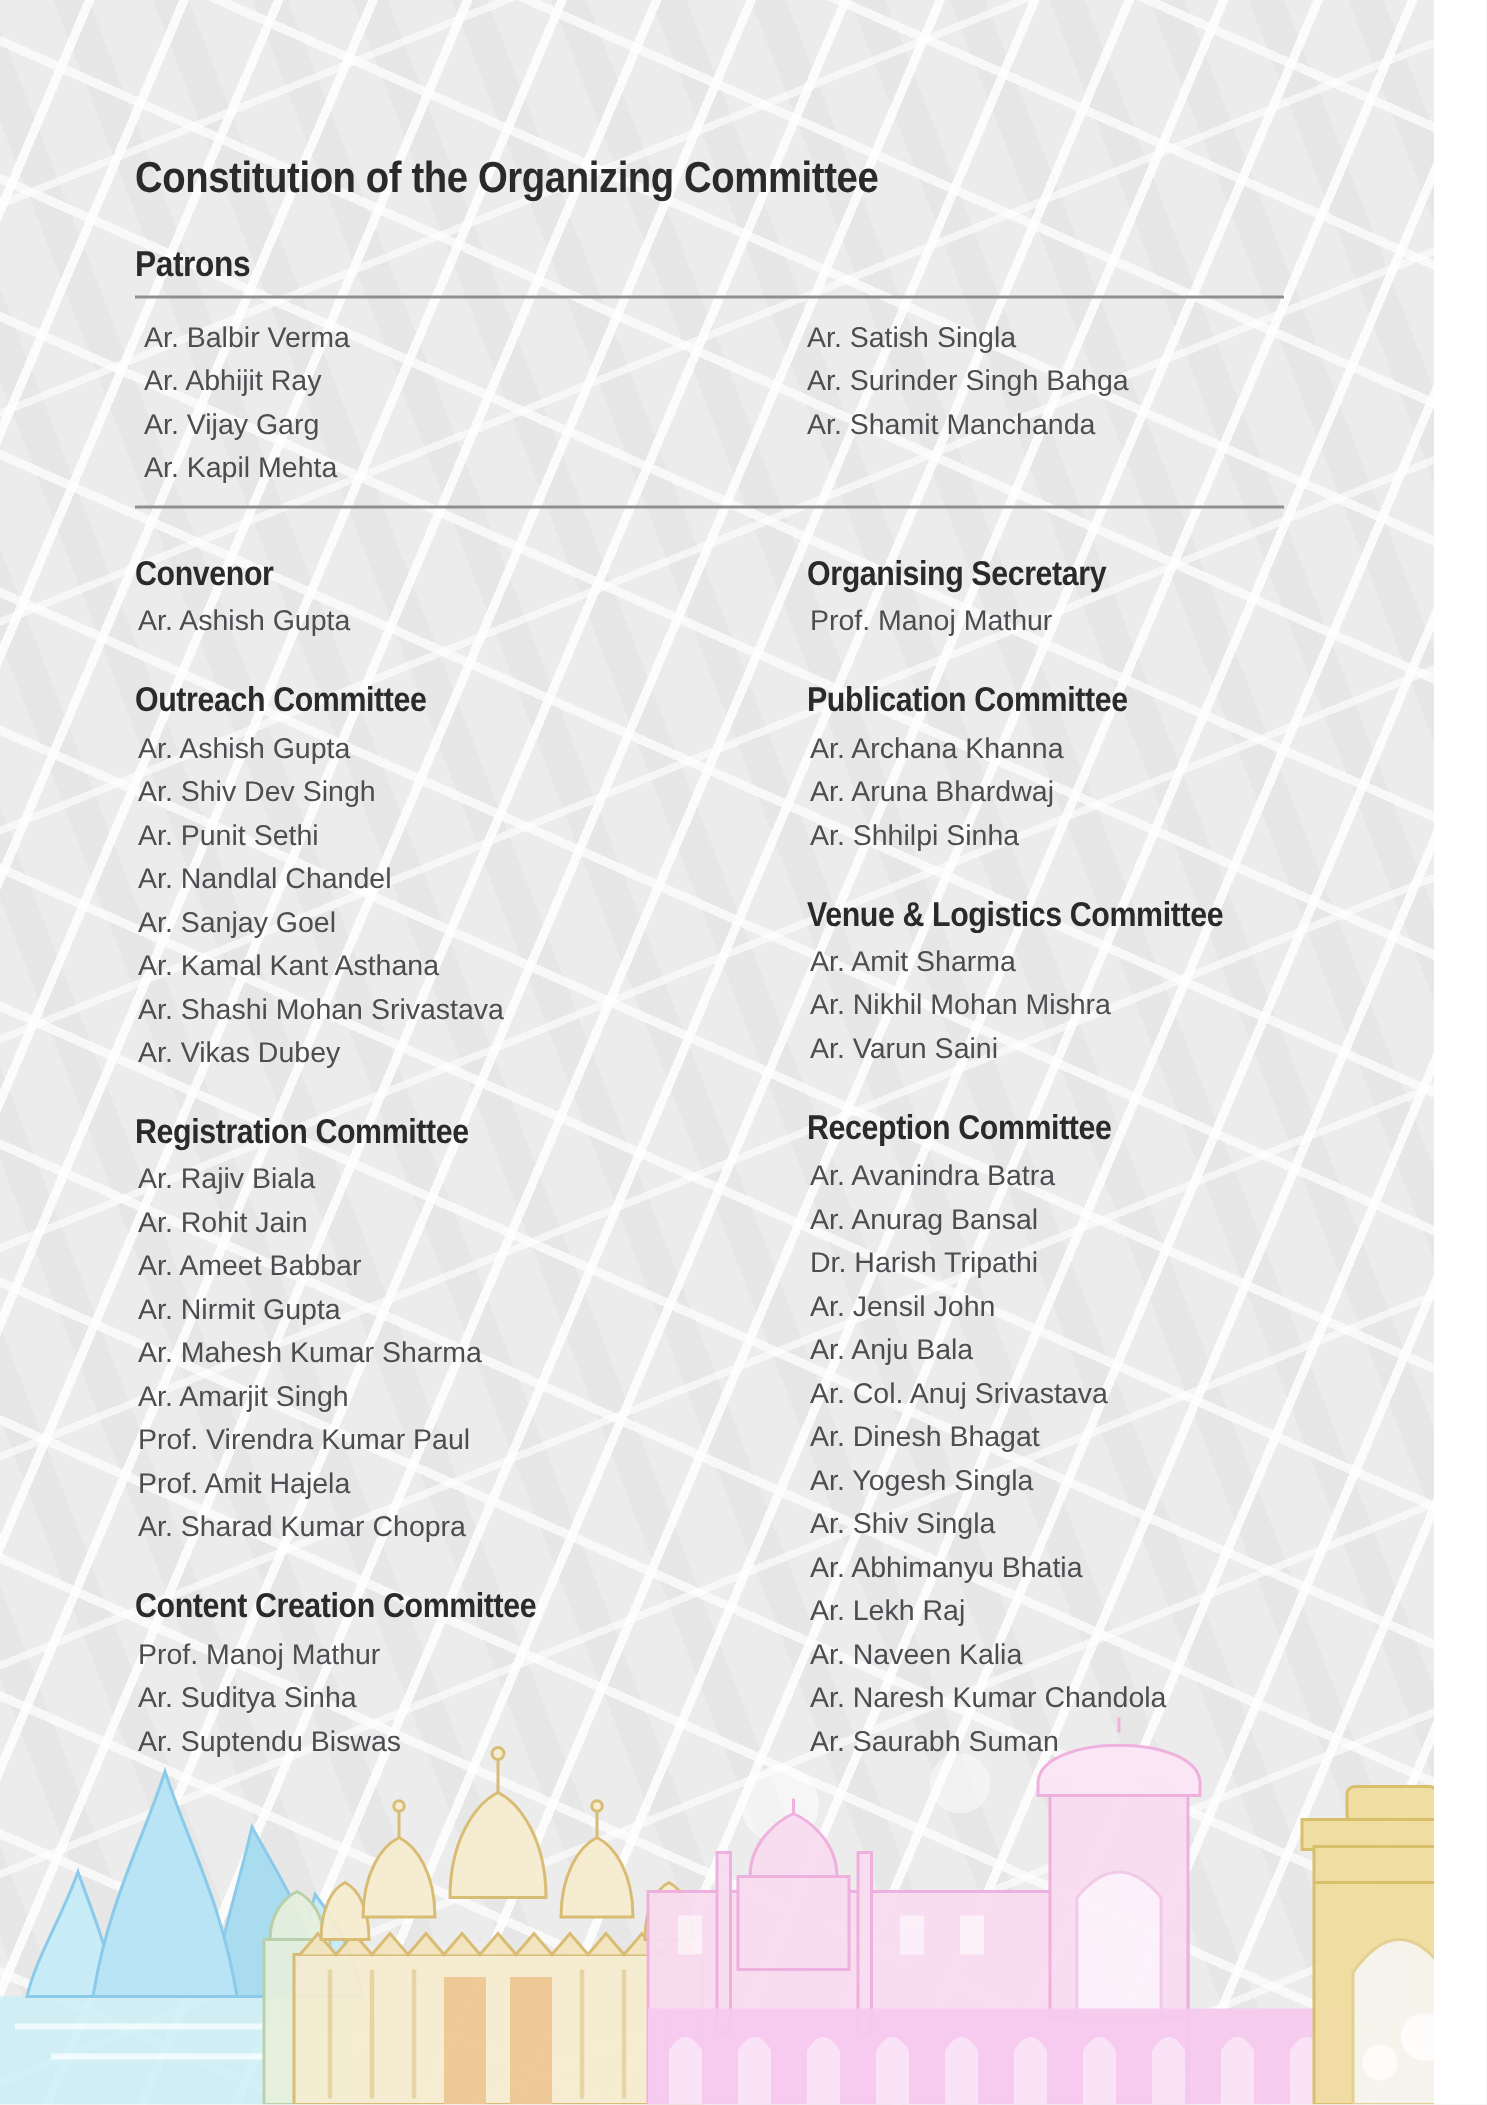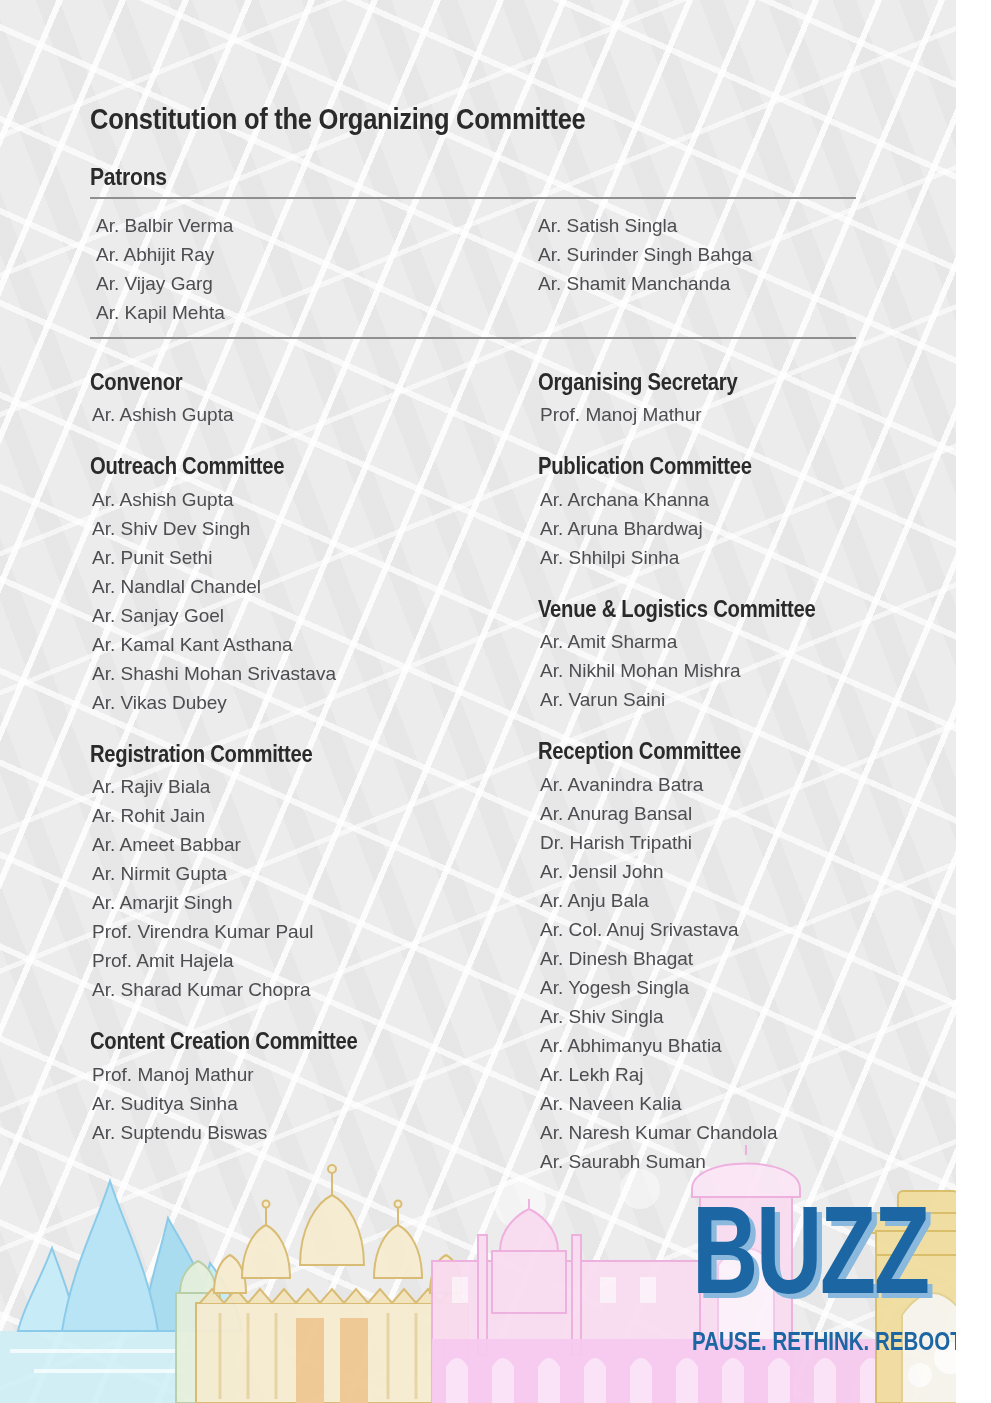--- a/index.html
+++ b/index.html
@@ -237,20 +237,21 @@
               <li>Ar. Vikas Dubey</li>
             </ul>
         </section>
         <section class="committee">
           <h3>Registration Committee</h3>
           <ul class="names">
               <li>Ar. Rajiv Biala</li>
               <li>Ar. Rohit Jain</li>
               <li>Ar. Ameet Babbar</li>
               <li>Ar. Nirmit Gupta</li>
+              <li>Ar. Mahesh Kumar Sharma</li>
               <li>Ar. Amarjit Singh</li>
               <li>Prof. Virendra Kumar Paul</li>
               <li>Prof. Amit Hajela</li>
               <li>Ar. Sharad Kumar Chopra</li>
             </ul>
         </section>
         <section class="committee">
           <h3>Content Creation Committee</h3>
           <ul class="names">
               <li>Prof. Manoj Mathur</li>
@@ -299,18 +300,14 @@
               <li>Ar. Lekh Raj</li>
               <li>Ar. Naveen Kalia</li>
               <li>Ar. Naresh Kumar Chandola</li>
               <li>Ar. Saurabh Suman</li>
             </ul>
         </section>
       </div>
     </div>
   </div>
 
-  <div class="logo-block">
-    <div class="logo">BUZZ</div>
-    <div class="tagline">PAUSE. RETHINK. REBOOT</div>
-  </div>
 
 </div>
 
 </body></html>

